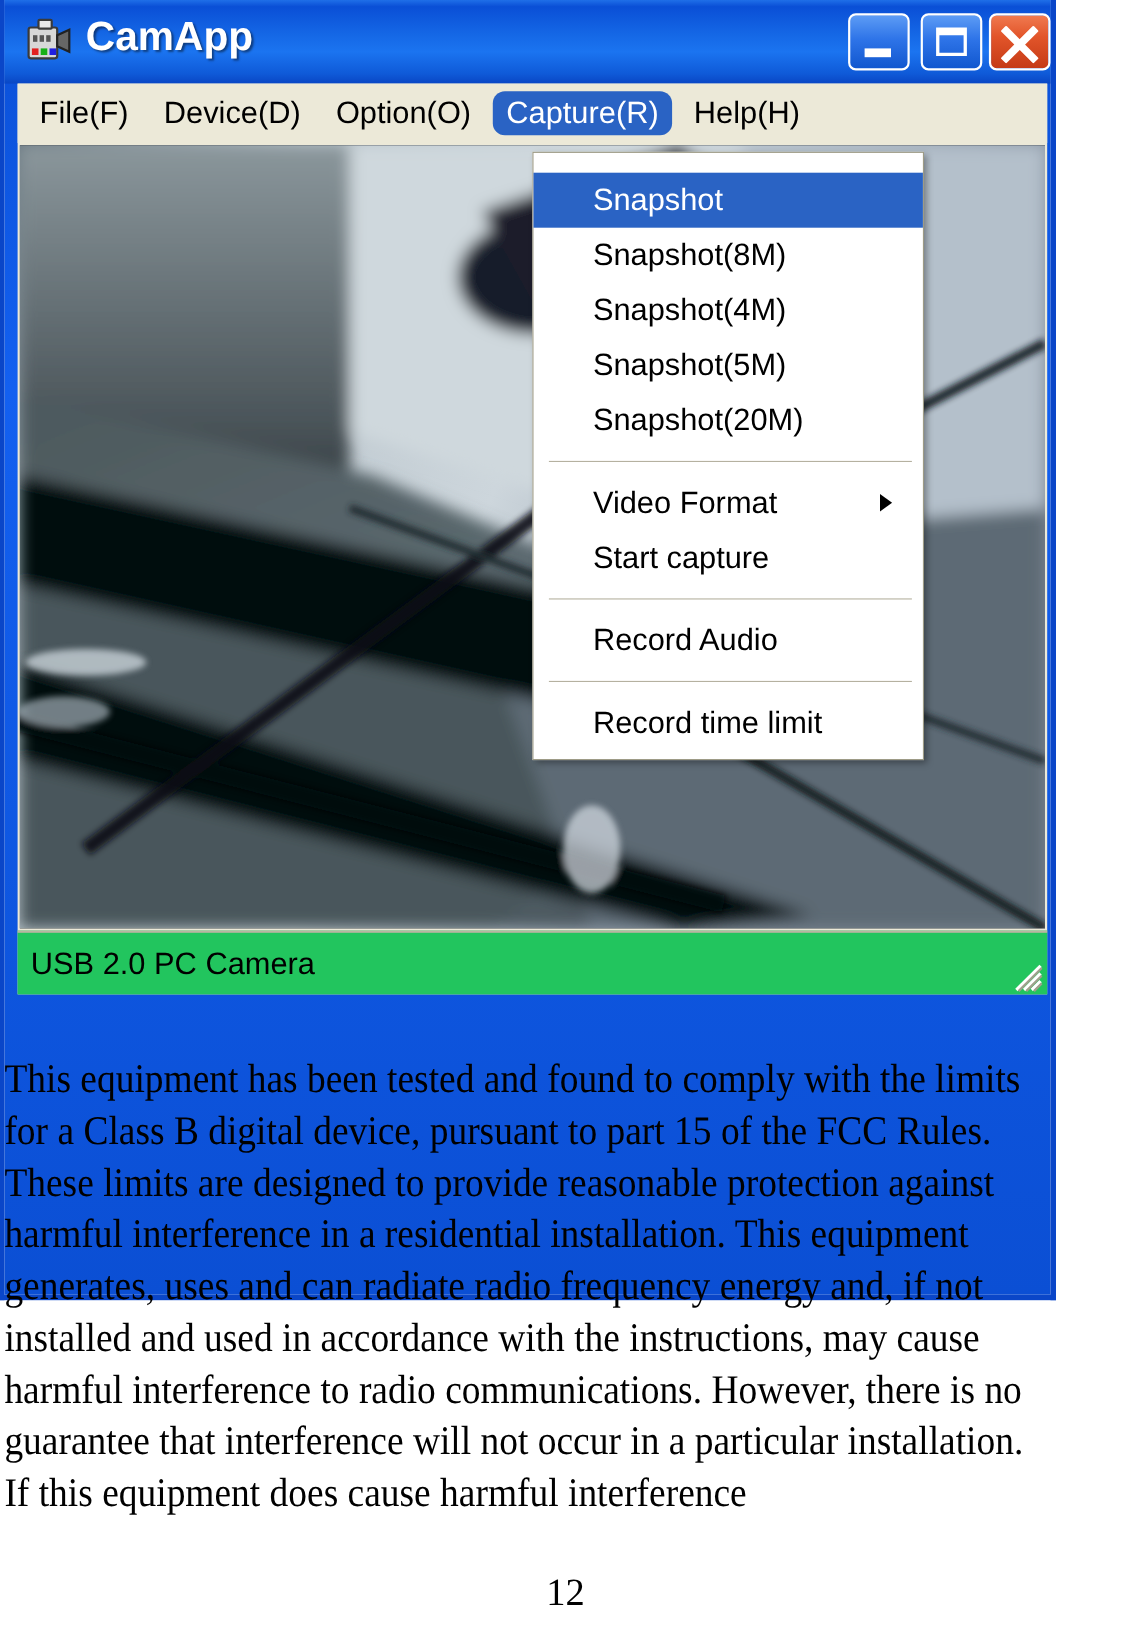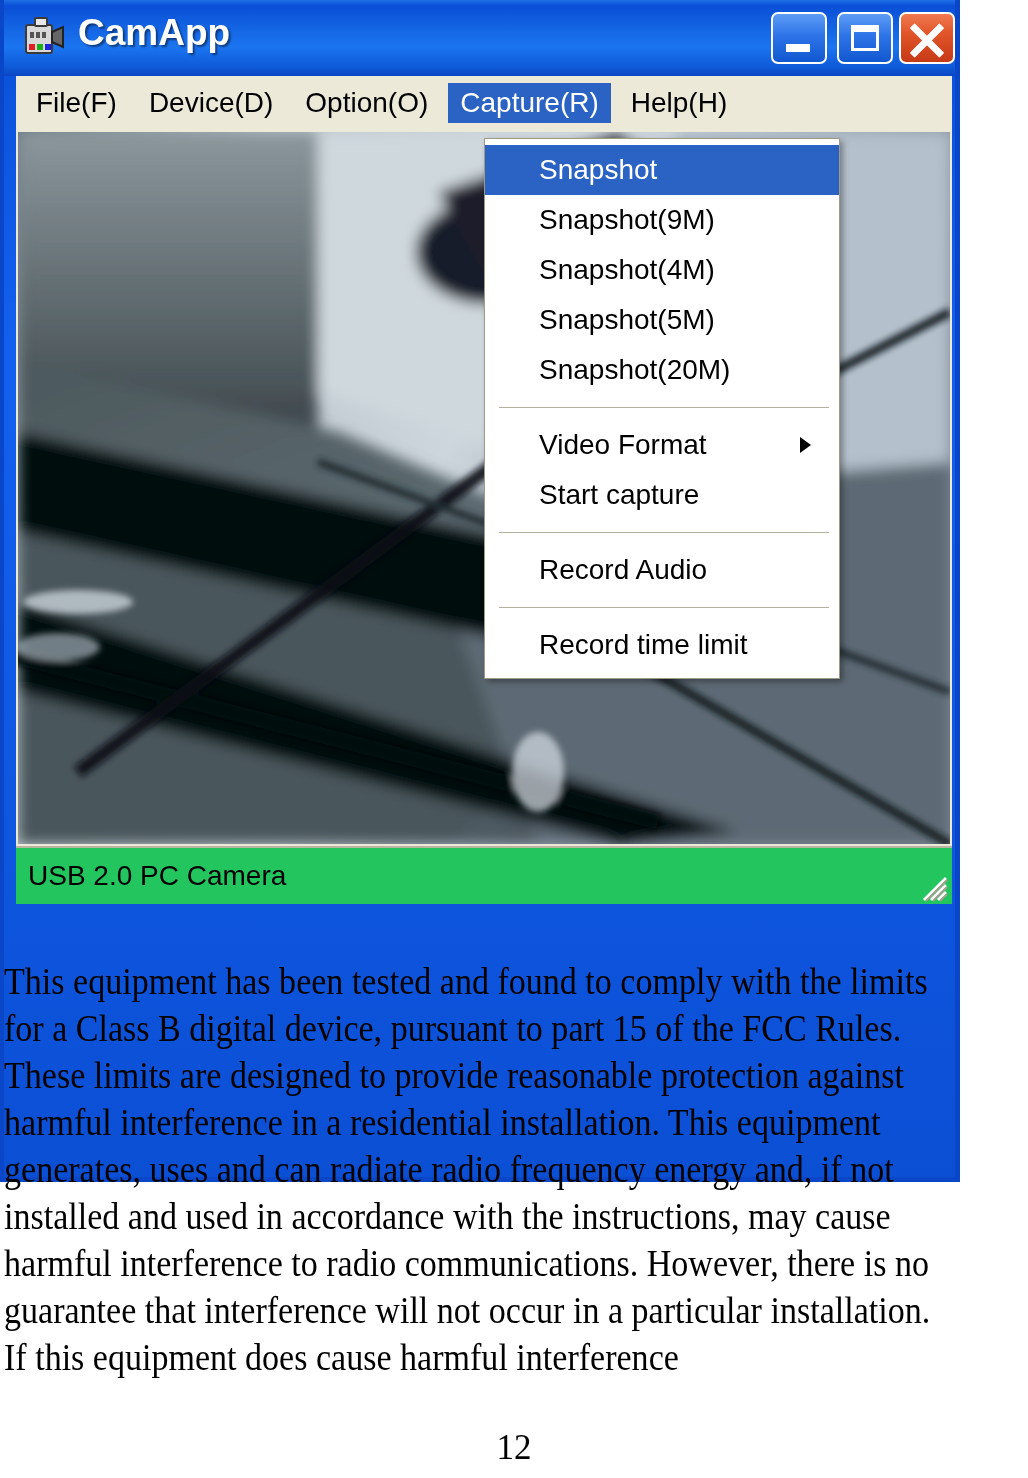--- a/index.html
+++ b/index.html
@@ -136,20 +136,21 @@
     padding: 6px 12px;
     margin-left: 8px;
     white-space: nowrap;
     cursor: default;
     font-family: Liberation Sans, sans-serif;
     line-height: 1;
   }
   .menu-top-item.active {
     background: #2a63c4;
     color: #ffffff;
+    border-radius: 11px;
   }
 
   
   #video-preview {
     position: absolute;
     left: 2px;
     top: 56px;
     width: 932px;
     height: 712px;
     overflow: hidden;
@@ -193,21 +194,21 @@
   
   #capture-menu {
     position: absolute;
     left: 484px;
     top: 138px;
     width: 356px;
     background: #ffffff;
     border: 1px solid #9d9b86;
     box-shadow: 3px 3px 6px rgba(0,0,0,.35);
     box-sizing: border-box;
-    padding: 6px 0 8px 0;
+    padding: 18px 0 8px 0;
     z-index: 40;
   }
   .menu-item {
     height: 50px;
     line-height: 50px;
     padding-left: 54px;
     font-size: 28px;
     color: #000;
     white-space: nowrap;
     cursor: default;
@@ -372,21 +373,21 @@
           <path d="M29 22 L22 29" stroke="#a0a08c" stroke-width="2"></path>
         </svg>
       </div>
     </div>
 
   </div>
 </div>
 
 <div id="capture-menu">
   <div class="menu-item selected">Snapshot</div>
-  <div class="menu-item">Snapshot(9M)</div>
+  <div class="menu-item">Snapshot(8M)</div>
   <div class="menu-item">Snapshot(4M)</div>
   <div class="menu-item">Snapshot(5M)</div>
   <div class="menu-item">Snapshot(20M)</div>
   <div class="menu-sep"></div>
   <div class="menu-item">
     <span>Video Format</span>
     <span class="submenu-arrow"></span>
   </div>
   <div class="menu-item">Start capture</div>
   <div class="menu-sep"></div>

